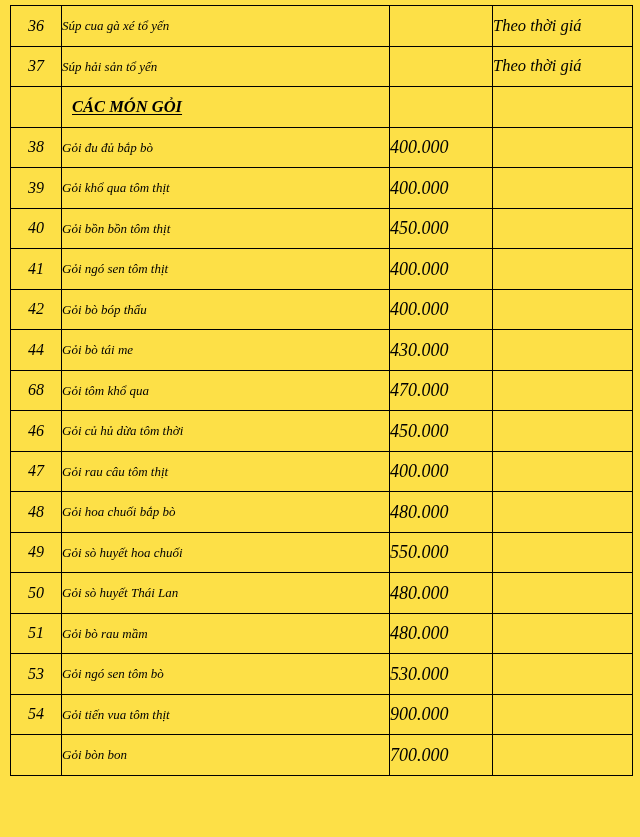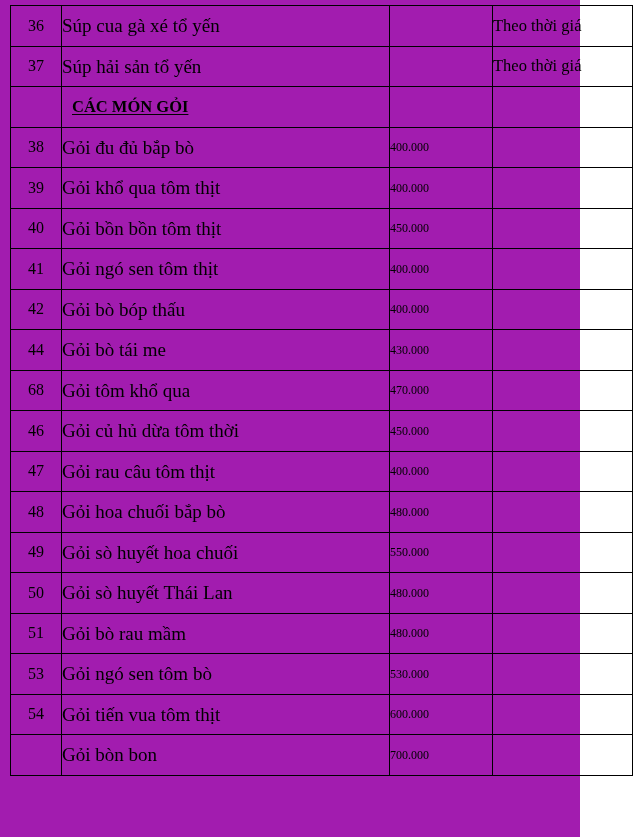--- a/index.html
+++ b/index.html
@@ -9,23 +9,24 @@
   }
   body {
     width: 640px;
     height: 837px;
     overflow: hidden;
     font-family: "Liberation Serif", "DejaVu Serif", serif;
     color: #000000;
   }
   #menu-page {
     position: relative;
-    width: 580px;
+    width: 640px;
     height: 837px;
-    background: #a21caf;
+    background: #fde047;
+    font-style: italic;
   }
   table.menu-table {
     position: absolute;
     left: 10px;
     top: 5px;
     width: 622px;
     border-collapse: collapse;
     table-layout: fixed;
   }
   table.menu-table td {
@@ -41,26 +42,26 @@
   col.c-note   { width: 140px; }
 
   td.cell-index {
     text-align: center;
     font-size: 16px;
     line-height: 1;
     padding-top: 6px;
   }
   td.cell-name {
     padding-left: 9px;
-    font-size: 19px;
+    font-size: 13px;
     line-height: 1;
   }
   td.cell-price {
     padding-left: 8px;
-    font-size: 12px;
+    font-size: 18px;
     line-height: 1;
   }
   td.cell-note {
     padding-left: 8px;
     font-size: 16.5px;
     line-height: 1;
   }
   tr.section-row td.cell-name {
     font-weight: bold;
     font-size: 16.5px;
@@ -185,21 +186,21 @@
         </tr>
         <tr class="">
           <td class="cell-index">53</td>
           <td class="cell-name">Gỏi ngó sen tôm bò</td>
           <td class="cell-price">530.000</td>
           <td class="cell-note"></td>
         </tr>
         <tr class="">
           <td class="cell-index">54</td>
           <td class="cell-name">Gỏi tiến vua tôm thịt</td>
-          <td class="cell-price">600.000</td>
+          <td class="cell-price">900.000</td>
           <td class="cell-note"></td>
         </tr>
         <tr class="row-partial">
           <td class="cell-index"></td>
           <td class="cell-name">Gỏi bòn bon</td>
           <td class="cell-price">700.000</td>
           <td class="cell-note"></td>
         </tr>
       </tbody>
   </table>

